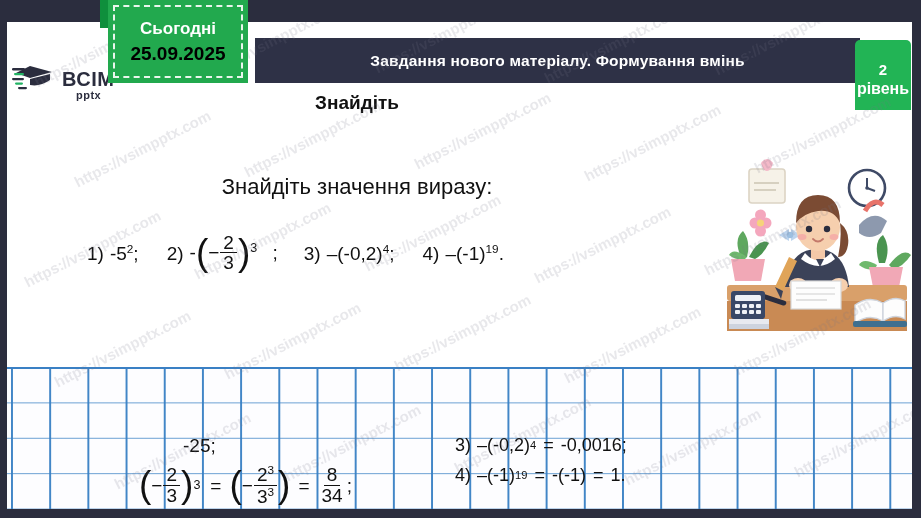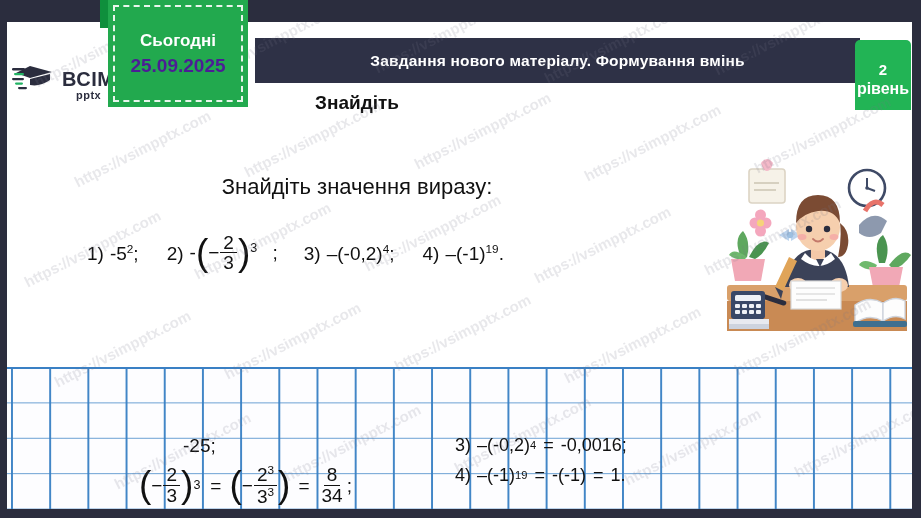--- a/index.html
+++ b/index.html
@@ -38,34 +38,34 @@
   .logo-text{display:flex;flex-direction:column;line-height:1;}
   .logo-main{font-size:20px;font-weight:700;color:#2b2d3e;letter-spacing:.5px;margin-top:14px;}
   .logo-sub{font-size:11px;font-weight:600;color:#2b2d3e;letter-spacing:.5px;margin-top:1px;margin-left:14px;}
 
   
   .ribbon-fold{
     position:absolute;left:100px;top:0px;width:26px;height:28px;
     background:#0f8f3c;
   }
   .date-card{
-    position:absolute;left:108px;top:0px;width:140px;height:107px;
+    position:absolute;left:108px;top:0px;width:140px;height:83px;
     background:#22a94e;
     display:flex;flex-direction:column;align-items:center;justify-content:center;
     gap:4px;
     box-sizing:border-box;
     text-align:right;
   }
   .date-card::after{
     content:"";position:absolute;left:5px;top:5px;right:5px;bottom:5px;
     border:2px dashed rgba(255,255,255,.9);
     pointer-events:none;
   }
   .date-label{font-size:17px;color:#fff;font-weight:600;position:relative;z-index:2;}
-  .date-value{font-size:19px;color:#4c1d95;font-weight:700;position:relative;z-index:2;}
+  .date-value{font-size:19px;color:#000000;font-weight:700;position:relative;z-index:2;}
 
   
   .header-band{
     position:absolute;left:248px;top:16px;width:605px;height:45px;
     background:#2e3146;display:flex;align-items:center;justify-content:center;
   }
   .header-title{color:#ffffff;font-size:15.5px;font-weight:700;letter-spacing:.2px;white-space:nowrap;}
 
   
   .level-badge{

